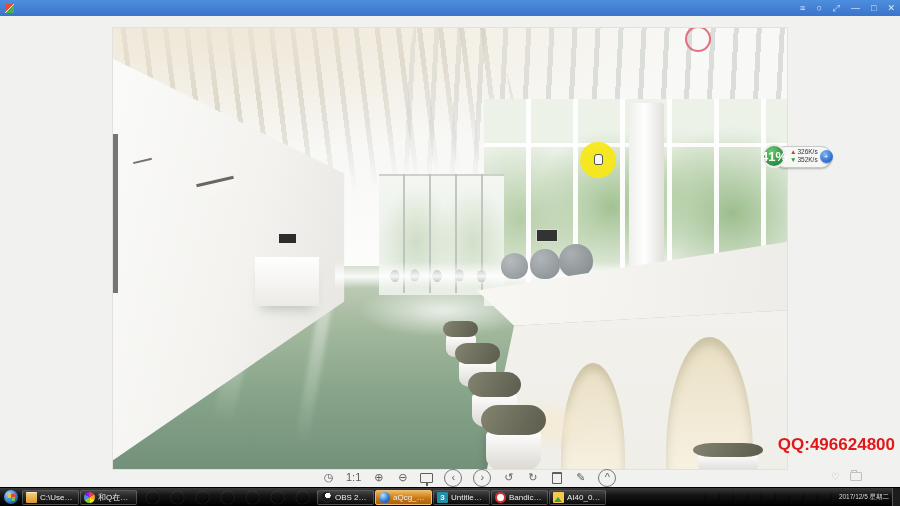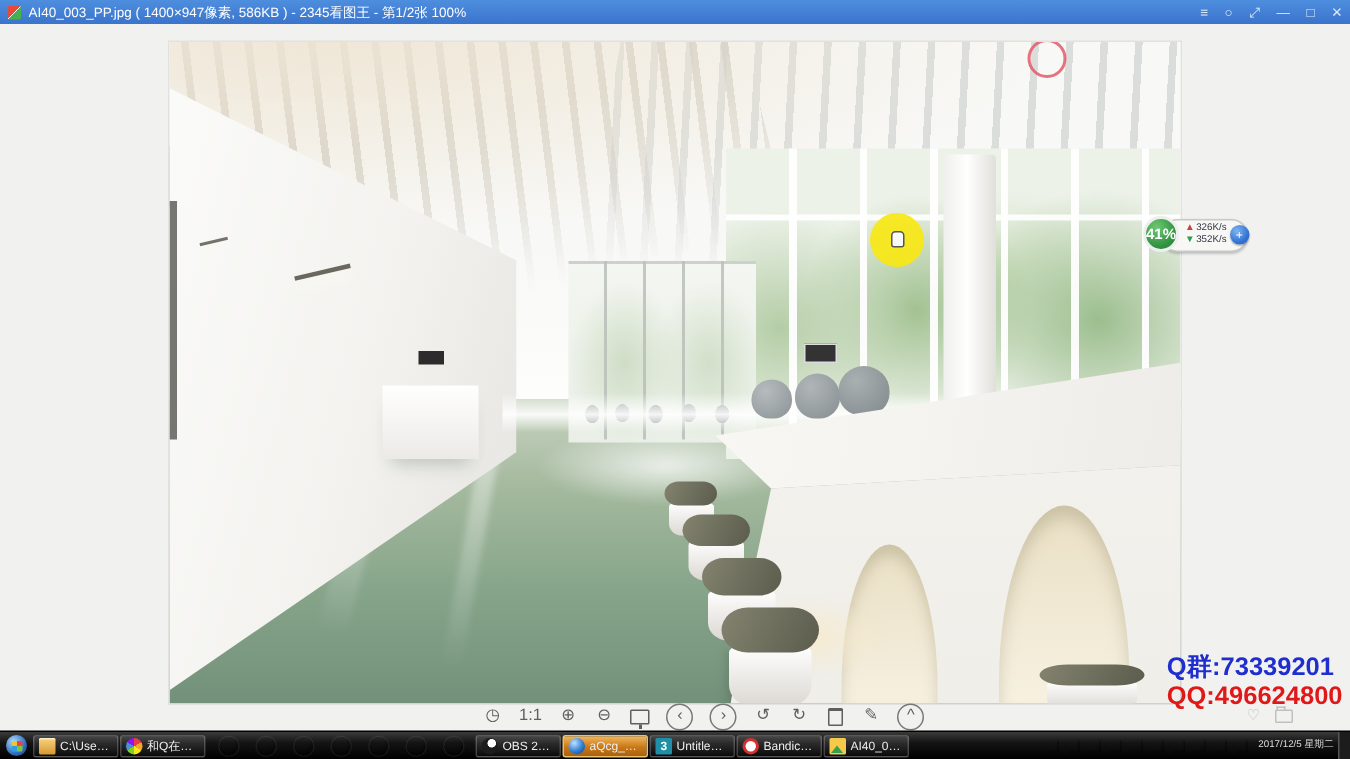--- a/index.html
+++ b/index.html
@@ -108,21 +108,21 @@
     display:flex;align-items:center;justify-content:center;}
   .hand-cursor{position:static!important;width:7px;height:9px;background:#f8f8f6;border:1px solid #555;border-radius:3px 3px 2px 2px;}
 
   
   .net-widget{position:absolute;left:762px;top:144px;height:24px;z-index:60;display:flex;align-items:center;}
   .net-pill{position:absolute;left:12px;top:2px;width:56px;height:20px;background:#f7f7f5;
     border:1px solid #c9c9c7;border-radius:11px;box-shadow:0 1px 2px rgba(0,0,0,.25);}
   .net-ball{position:relative;width:24px;height:24px;border-radius:50%;z-index:2;
     background:radial-gradient(circle at 35% 28%,#6cc772,#2e8f3e 70%);border:2px solid #eee;
     box-sizing:border-box;display:flex;align-items:center;justify-content:center;
-    color:#fff;font-size:10px;font-weight:bold;}
+    color:#fff;font-size:13px;font-weight:bold;}
   .net-rows{position:relative;z-index:2;margin-left:4px;font-size:6.5px;line-height:8px;color:#334;white-space:nowrap;}
   .net-rows .up{color:#d04038;margin-right:1px;}
   .net-rows .down{color:#2f9e4f;margin-right:1px;}
   .net-boost{position:relative;z-index:3;width:13px;height:13px;margin-left:2px;border-radius:50%;
     background:radial-gradient(circle at 35% 30%,#7db4f2,#2f6fd0 65%);color:#fff;font-size:8px;
     display:flex;align-items:center;justify-content:center;box-shadow:0 1px 1px rgba(0,0,0,.3);}
 
   
   .viewer-toolbar{position:absolute;left:322px;top:468px;height:19px;z-index:40;
     display:flex;align-items:center;gap:11px;}
@@ -179,21 +179,20 @@
   .clock{width:56px;color:#ddd;font-size:6.5px;text-align:center;line-height:18px;white-space:nowrap;}
   .show-desktop{width:7px;height:18px;background:#1c1c1c;border-left:1px solid #555;}
 </style>
 </head>
 <body>
 
 <div class="screen">
 
   <div class="titlebar">
     <span class="app-ico"></span>
-    <span class="tb-title">AI40_003_PP.jpg ( 1400×947像素, 586KB ) - 2345看图王 - 第1/2张 100%</span>
     <span class="wc-box">
         <span class="wc"><span>≡</span></span>
         <span class="wc"><span>○</span></span>
         <span class="wc"><span>⤢</span></span>
         <span class="wc"><span>—</span></span>
         <span class="wc"><span>□</span></span>
         <span class="wc"><span>✕</span></span>
       </span>
   </div>
 
@@ -303,21 +302,20 @@
       </div>
       <div class="tool">
         <span class="tglyph">✎</span>
       </div>
       <div class="tool circled">
         <span class="tglyph">^</span>
       </div>
     </div>
 
   <div class="qq-overlay">
-    <div class="qq-group">Q群:73339201</div>
     <div class="qq-number">QQ:496624800</div>
   </div>
   <div class="mini-icons">
     <span class="heart-glyph">♡</span>
     <span class="mini-folder"></span>
   </div>
 
   <div class="taskbar">
     <div class="start-btn">
       <span class="orb">

